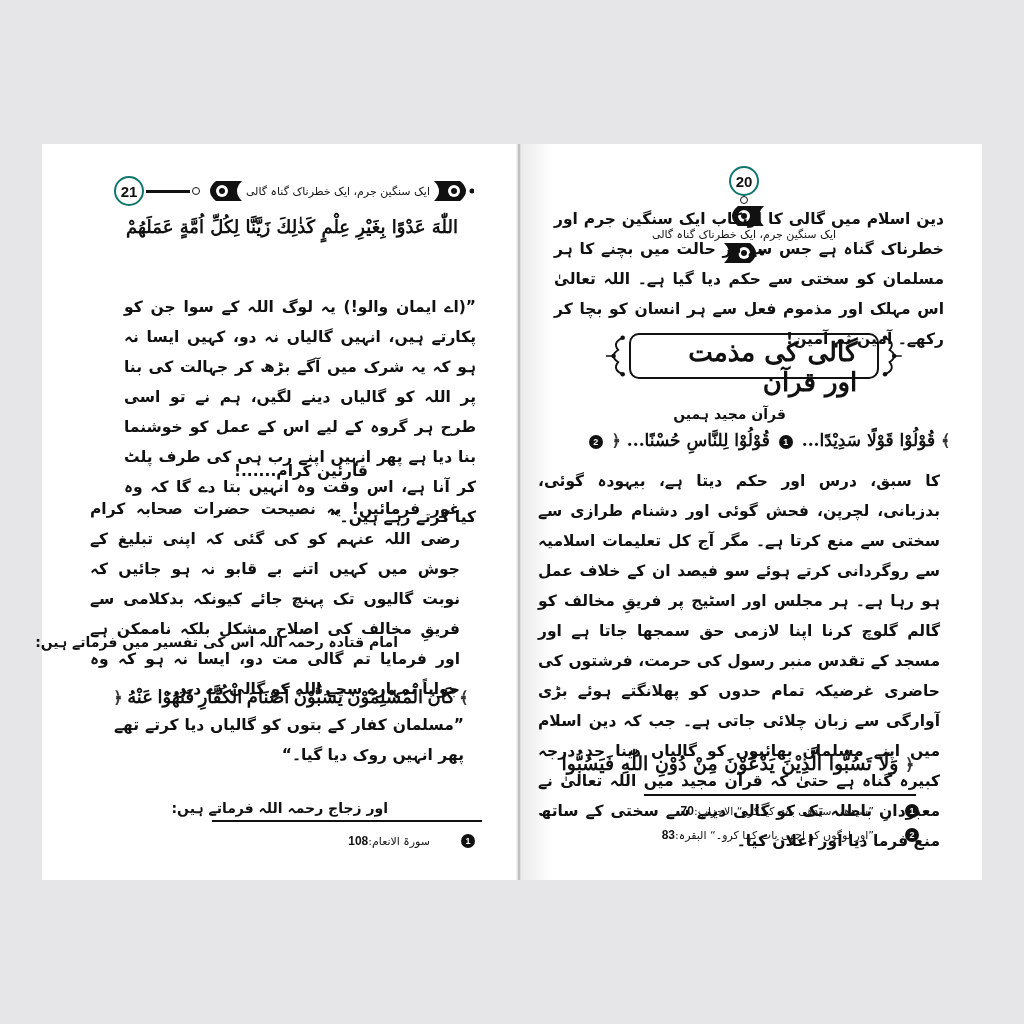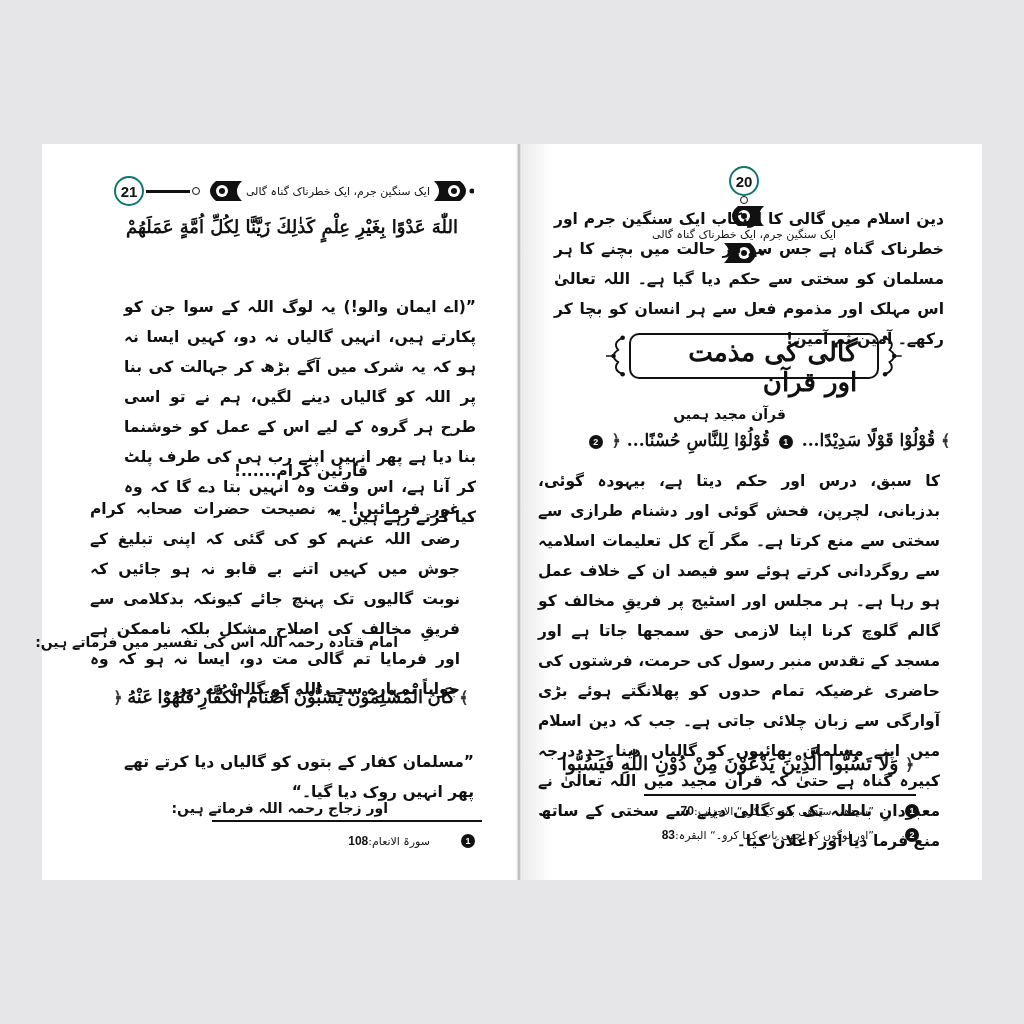--- a/index.html
+++ b/index.html
@@ -108,21 +108,21 @@
     <div class="para" style="left:48px; top:350px; width:370px;">غور فرمائیں! یہ نصیحت حضرات صحابہ کرام رضی اللہ عنہم کو کی گئی کہ اپنی تبلیغ کے جوش میں کہیں اتنے بے قابو نہ ہو جائیں کہ نوبت گالیوں تک پہنچ جائے کیونکہ بدکلامی سے فریقِ مخالف کی اصلاح مشکل بلکہ ناممکن ہے اور فرمایا تم گالی مت دو، ایسا نہ ہو کہ وہ جواباً تمہارے سچے اللہ کو گالی دے دیں۔</div>
 
     <div class="line" style="right:120px; top:490px; font-size:14px;">امام قتادہ رحمہ اللہ اس کی تفسیر میں فرماتے ہیں:</div>
 
     <div class="arabic" style="left:64px; top:542px; width:370px; font-size:18px;font-family:Liberation Serif, serif;">
       <span class="bracket">﴾</span>
       <span>كَانَ الْمُسْلِمُوْنَ يَسُبُّوْنَ اَصْنَامَ الْكُفَّارِ فَنُهُوْا عَنْهُ</span>
       <span class="bracket">﴿</span>
     </div>
 
-    <div class="para" style="left:82px; top:566px; width:350px;margin-top:37px;">”مسلمان کفار کے بتوں کو گالیاں دیا کرتے تھے پھر انہیں روک دیا گیا۔“</div>
+    <div class="para" style="left:72px; top:566px; width:350px;">”مسلمان کفار کے بتوں کو گالیاں دیا کرتے تھے پھر انہیں روک دیا گیا۔“</div>
 
     <div class="line" style="right:130px; top:640px; font-size:14px;margin-top:16px;">اور زجاج رحمہ اللہ فرماتے ہیں:</div>
 
     <div class="footnote-rule" style="left:170px; width:270px; top:676px;"></div>
     <div class="footnote" style="right:40px; top:690px;">
       <span class="fn-marker">1</span>
       <span><span>سورۃ الانعام:</span><span class="ref">108</span></span>
     </div>
   </div>
 

